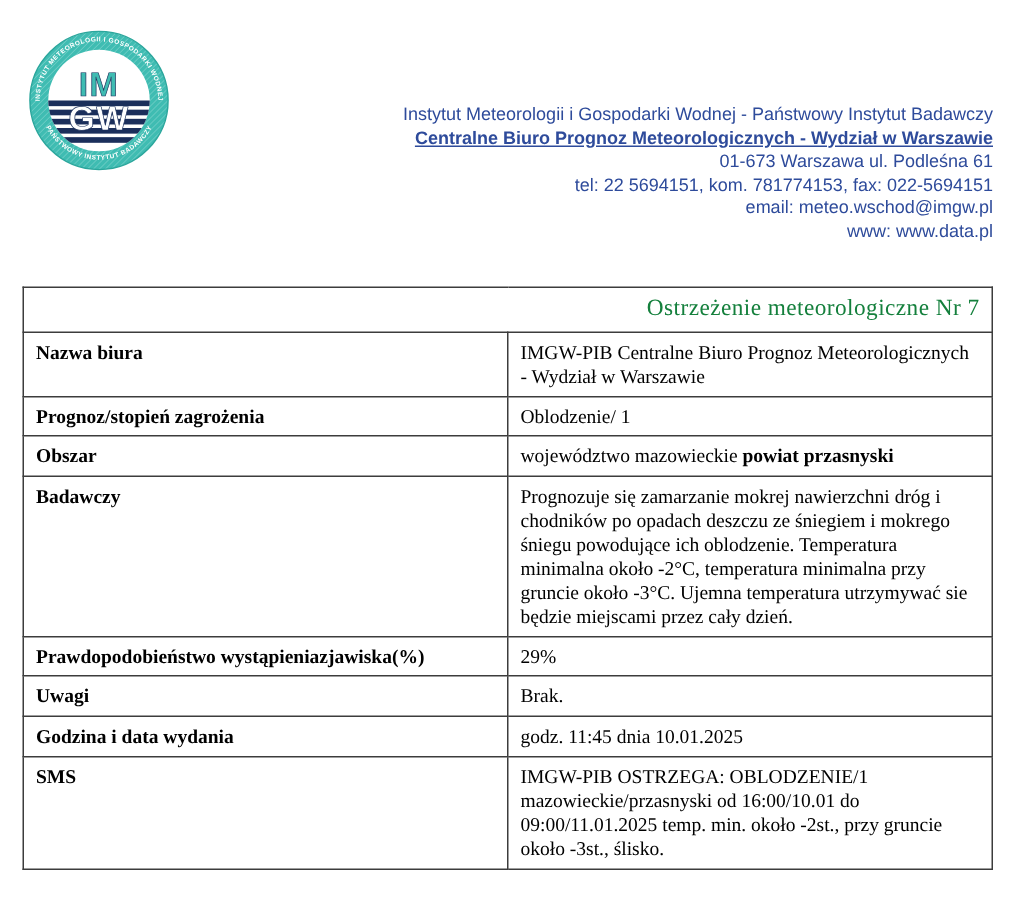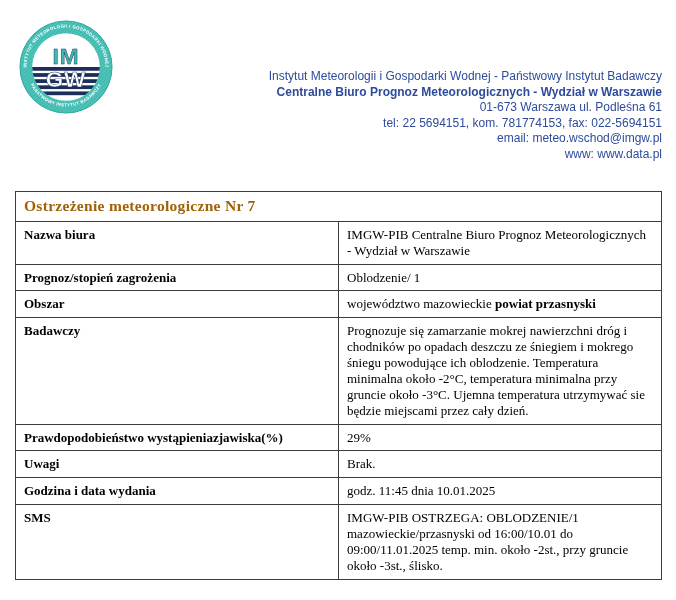--- a/index.html
+++ b/index.html
@@ -6,30 +6,30 @@
   html, body { width: 676px; height: 600px; background: #ffffff; overflow: hidden; }
   .page { position: relative; width: 676px; height: 600px; background: #fff;
           font-family: "Liberation Serif", serif; }
 
   
   .doc-header { position: absolute; top: 0; left: 0; width: 100%; height: 150px; }
   .logo { position: absolute; top: 20px; left: 19px; width: 94px; height: 94px; }
   .header-text { position: absolute; top: 26px; right: 14px; text-align: right;
                  font-family: "Liberation Sans", sans-serif; font-size: 12px;
                  line-height: 15.6px; color: #2e4b9b; margin-top: 43px; }
-  .header-text .bold { font-weight: bold; }
+  .header-text .bold { font-weight: bold; text-decoration: underline; }
 
   
   table.warning-table { position: absolute; top: 191px; left: 15px; width: 647px;
                         border-collapse: collapse; table-layout: fixed;
                         font-family: "Liberation Serif", serif; font-size: 13px;
                         color: #000; }
   table.warning-table td { border: 1px solid #3c3c3c; vertical-align: top;
                            padding: 5px 8px; line-height: 1.22; }
-  td.title-cell { text-align: left; color: #a16207; font-weight: bold;
+  td.title-cell { text-align: right; color: #15803d; font-weight: normal;
                   font-size: 15.5px; padding: 6px 8px; letter-spacing: 0.3px; }
   td.label-cell { width: 172px; font-weight: bold; padding: 5px 6px; }
   .bold { font-weight: bold; }
 </style>
 </head>
 <body>
 
 <div class="page">
 
   <header class="doc-header">

